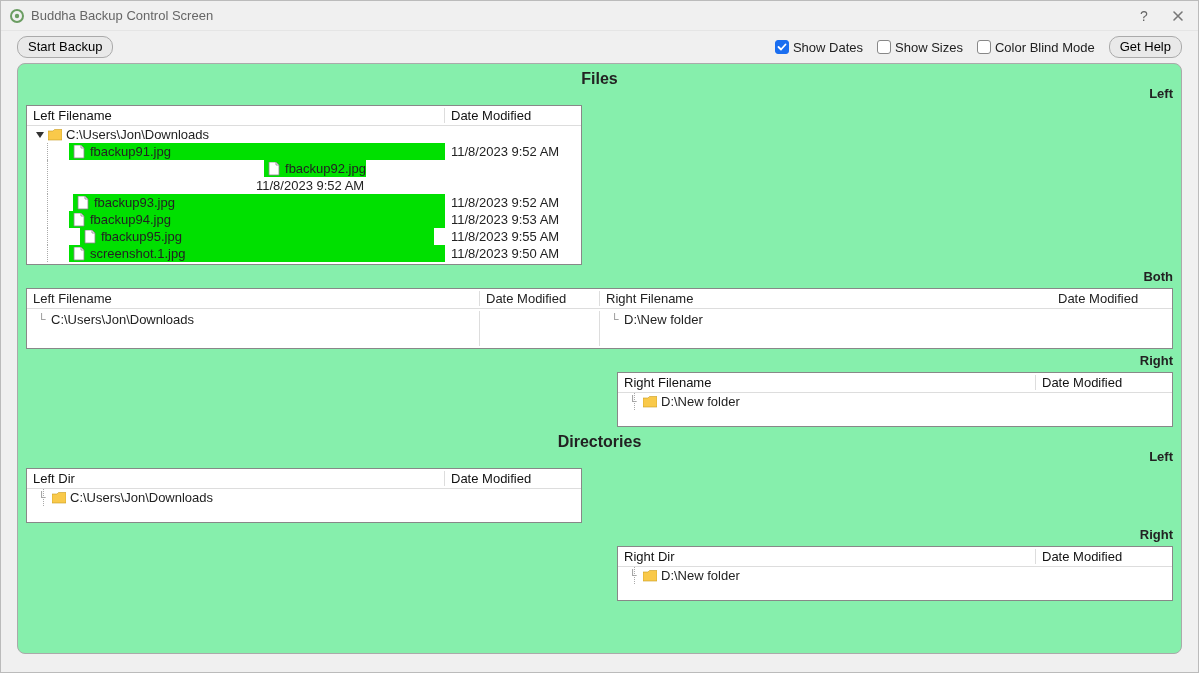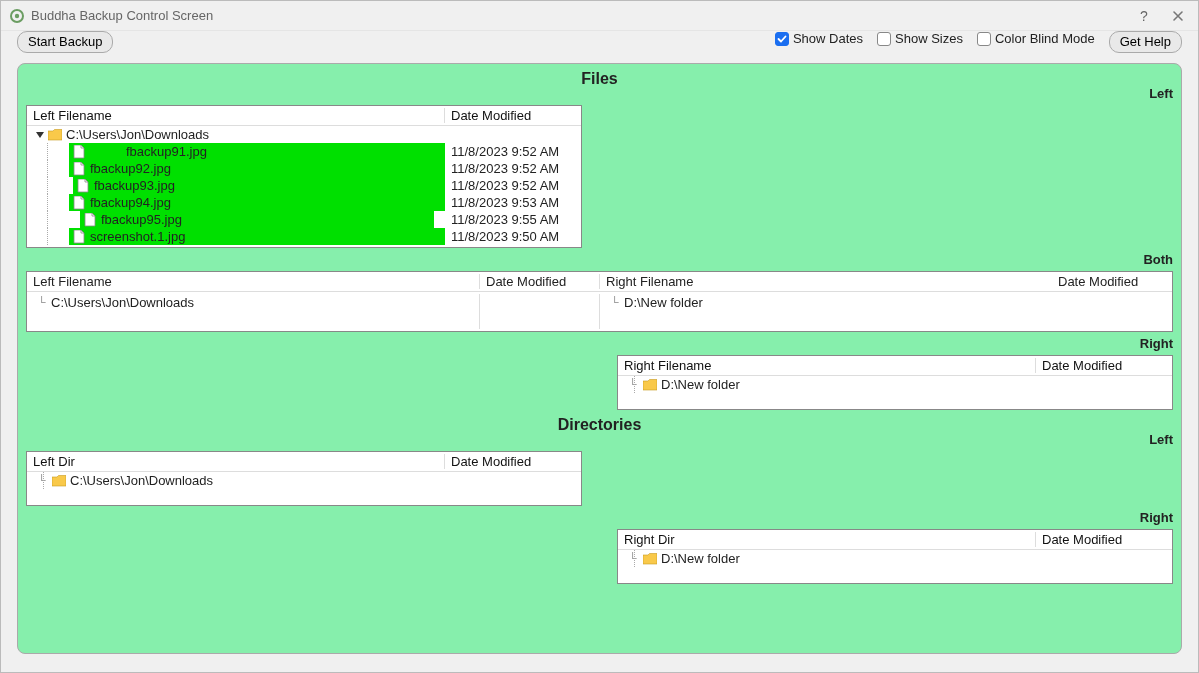--- a/index.html
+++ b/index.html
@@ -36,21 +36,21 @@
   .titlebar .spacer { flex:1; }
   .titlebar .win-btn {
     width: 24px; height:20px;
     display:flex;align-items:center;justify-content:center;
     color:#666; font-size:14px;
     margin-left:10px;
   }
   .toolbar {
     height: 32px;
     display:flex;
-    align-items:flex-start;
+    align-items:center;
     padding: 0 16px;
   }
   .btn {
     background: #e9e9e9;
     border:1px solid #aaa;
     border-radius: 10px;
     padding: 2px 10px;
     font-size:13px;
     cursor:pointer;
     line-height:16px;
@@ -216,33 +216,33 @@
             <svg width="14" height="12" viewBox="0 0 14 12">
                 <path d="M0 2 L5 2 L6.5 0.5 L14 0.5 L14 11 L0 11 Z" fill="#f9c94a" stroke="#c79a20" stroke-width="0.6"></path>
               </svg>
           </span>
           <span class="nm">C:\Users\Jon\Downloads</span>
           <span class="dt"></span>
         </div>
         <div id="files-left-items">
             <div class="row file-block" style="padding-left: 28px; padding-right: 6px; position: relative;">
               <span class="elbow" style="width:14px;position:relative;"></span>
-              <div class="name-area hl" style="display:flex;align-items:center;flex:1;padding-left:2px;gap:36px;">
+              <div class="name-area hl" style="display:flex;align-items:center;flex:1;padding-left:2px;">
                 <span class="icon">
                   <svg width="12" height="14" viewBox="0 0 12 14">
                     <path d="M1 0 L8 0 L11 3 L11 13 L1 13 Z" fill="#fff" stroke="#888" stroke-width="0.8"></path>
                     <path d="M8 0 L8 3 L11 3" fill="none" stroke="#888" stroke-width="0.8"></path>
                   </svg>
                 </span>
                 <span class="nm">fbackup91.jpg</span>
               </div>
               <span class="dt">11/8/2023 9:52 AM</span>
               <div style="position: absolute; left: 20px; top: 0px; bottom: 0px; border-left: 1px dotted rgb(170, 170, 170);"></div>
             </div>
-            <div class="row file-block" style="padding-left: 28px; padding-right: 6px; position: relative;">
+            <div class="row file-block" style="padding-left: 28px; padding-right: 6px; position: relative; flex-direction: column;">
               <span class="elbow" style="width:14px;position:relative;"></span>
               <div class="name-area hl" style="display:flex;align-items:center;flex:1;padding-left:2px;">
                 <span class="icon">
                   <svg width="12" height="14" viewBox="0 0 12 14">
                     <path d="M1 0 L8 0 L11 3 L11 13 L1 13 Z" fill="#fff" stroke="#888" stroke-width="0.8"></path>
                     <path d="M8 0 L8 3 L11 3" fill="none" stroke="#888" stroke-width="0.8"></path>
                   </svg>
                 </span>
                 <span class="nm">fbackup92.jpg</span>
               </div>

